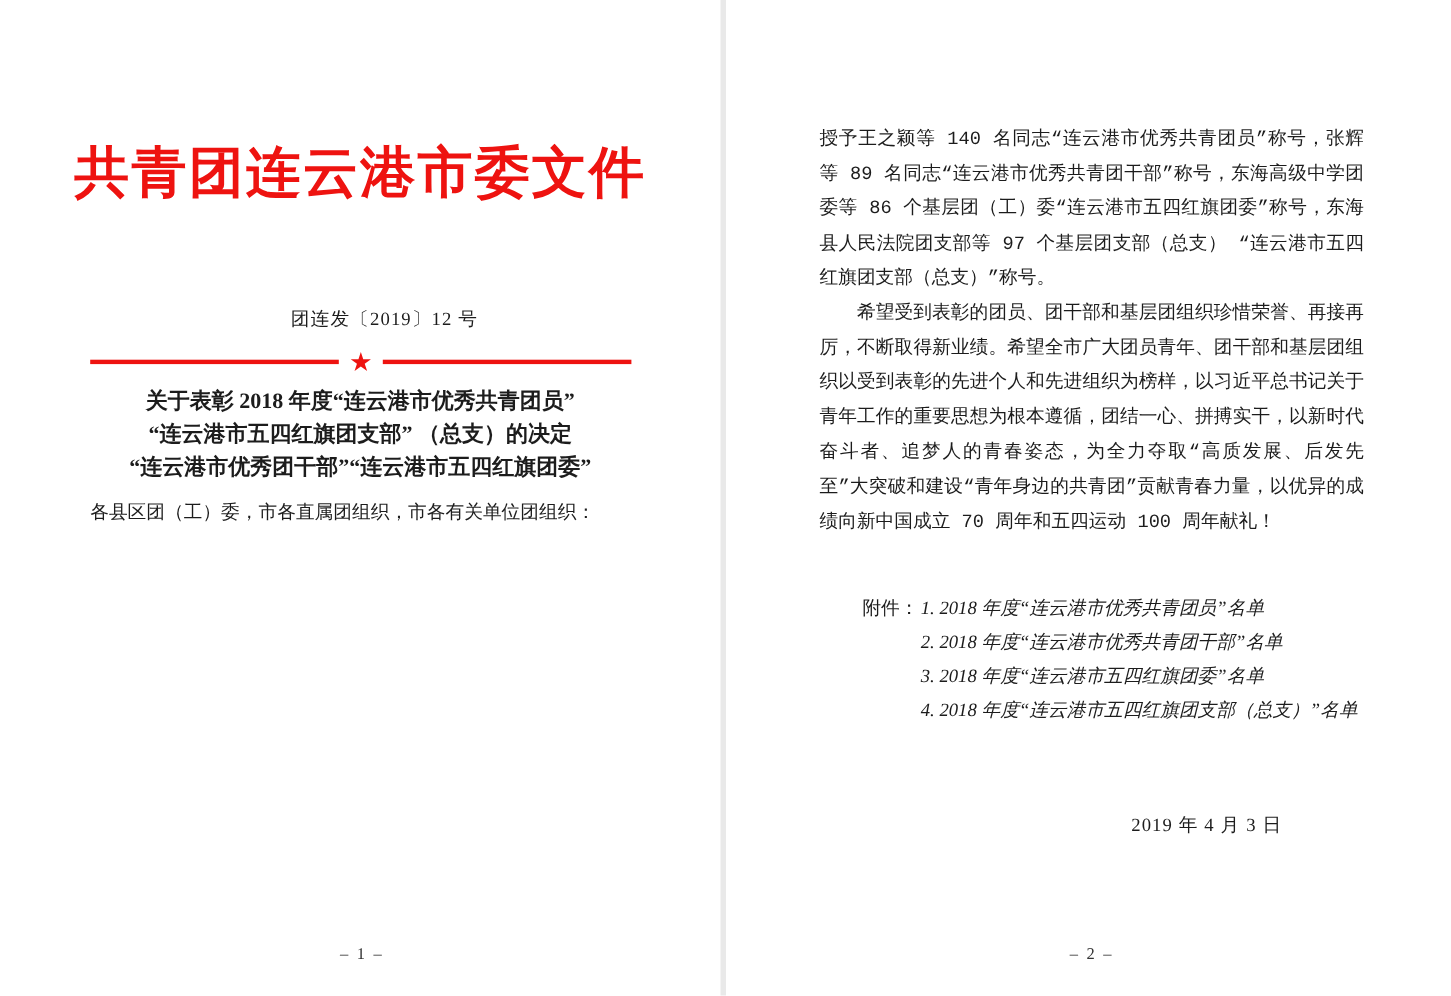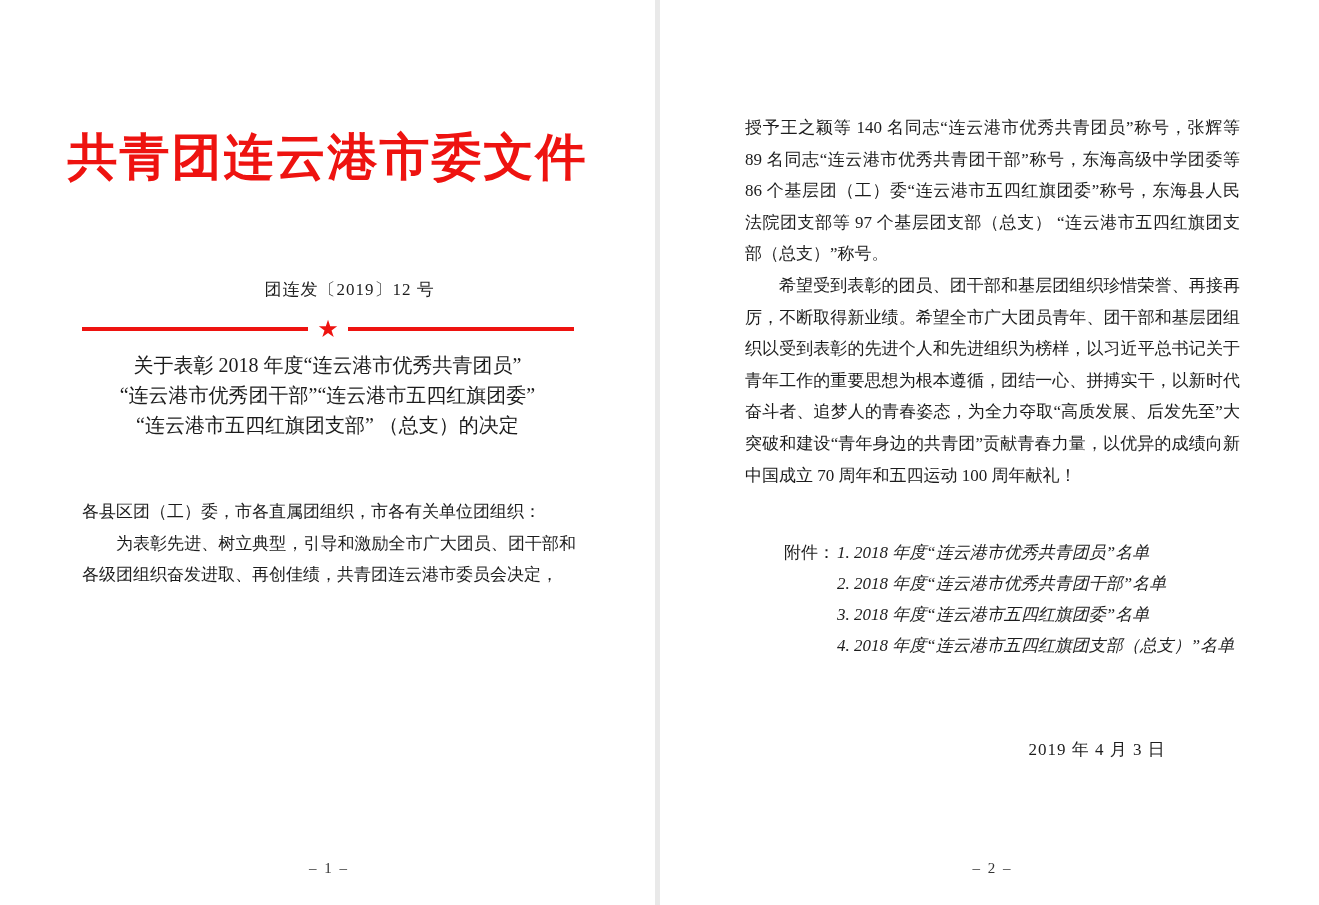--- a/index.html
+++ b/index.html
@@ -41,33 +41,34 @@
     display: flex; align-items: center; height: 16px;
   }
   .divider .dline { flex: 1; height: 4px; background: var(--accent-red); }
   .divider .star {
     color: var(--accent-red); font-size: 24px; line-height: 16px;
     margin: 0 9px;
     font-family: "DejaVu Sans", sans-serif;
   }
   .doc-title {
     position: absolute; top: 350px; left: 40px; width: 575px;
-    text-align: center; font-weight: normal;
+    text-align: center; font-weight: bold;
     font-size: 20px; line-height: 30px;
     white-space: nowrap;
   }
   .body {
     font-size: 17px; line-height: 31.6px;
     text-align: justify;
+    font-family: Liberation Mono, monospace;
   }
   .body1 { position: absolute; top: 452px; left: 82px; width: 494px; }
   .body2 { position: absolute; top: 112px; left: 85px; width: 495px; }
   .para { text-indent: 2em; }
   .para.no-indent { text-indent: 0; }
-  .salutation { text-indent: 0; margin-top: 44px; }
+  .salutation { text-indent: 0; }
 
   .footer {
     position: absolute; bottom: 28px;
     font-size: 15px; letter-spacing: 2px; color: #333;
     text-align: center;
   }
   #page-1 .footer { left: 82px; width: 494px; }
   #page-2 .footer { left: 85px; width: 495px; }
 
   
@@ -93,26 +94,25 @@
 <div class="page" id="page-1">
   <div class="letterhead">共青团连云港市委文件</div>
   <div class="doc-number">团连发〔2019〕12 号</div>
   <div class="divider">
     <span class="dline"></span>
     <span class="star">★</span>
     <span class="dline"></span>
   </div>
   <div class="doc-title">
     <div>关于表彰 2018 年度“连云港市优秀共青团员”</div>
+    <div>“连云港市五四红旗团支部” （总支）的决定</div>
     <div>“连云港市优秀团干部”“连云港市五四红旗团委”</div>
-    <div>“连云港市五四红旗团支部” （总支）的决定</div>
   </div>
   <div class="body body1">
     <p class="salutation">各县区团（工）委，市各直属团组织，市各有关单位团组织：</p>
-    <p class="para">为表彰先进、树立典型，引导和激励全市广大团员、团干部和各级团组织奋发进取、再创佳绩，共青团连云港市委员会决定，</p>
   </div>
   <div class="footer">– 1 –</div>
 </div>
 
 <div class="seam"></div>
 
 <div class="page" id="page-2">
   <div class="body body2">
     <p class="para no-indent">授予王之颖等 140 名同志“连云港市优秀共青团员”称号，张辉等 89 名同志“连云港市优秀共青团干部”称号，东海高级中学团委等 86 个基层团（工）委“连云港市五四红旗团委”称号，东海县人民法院团支部等 97 个基层团支部（总支） “连云港市五四红旗团支部（总支）”称号。</p>
     <p class="para">希望受到表彰的团员、团干部和基层团组织珍惜荣誉、再接再厉，不断取得新业绩。希望全市广大团员青年、团干部和基层团组织以受到表彰的先进个人和先进组织为榜样，以习近平总书记关于青年工作的重要思想为根本遵循，团结一心、拼搏实干，以新时代奋斗者、追梦人的青春姿态，为全力夺取“高质发展、后发先至”大突破和建设“青年身边的共青团”贡献青春力量，以优异的成绩向新中国成立 70 周年和五四运动 100 周年献礼！</p>

